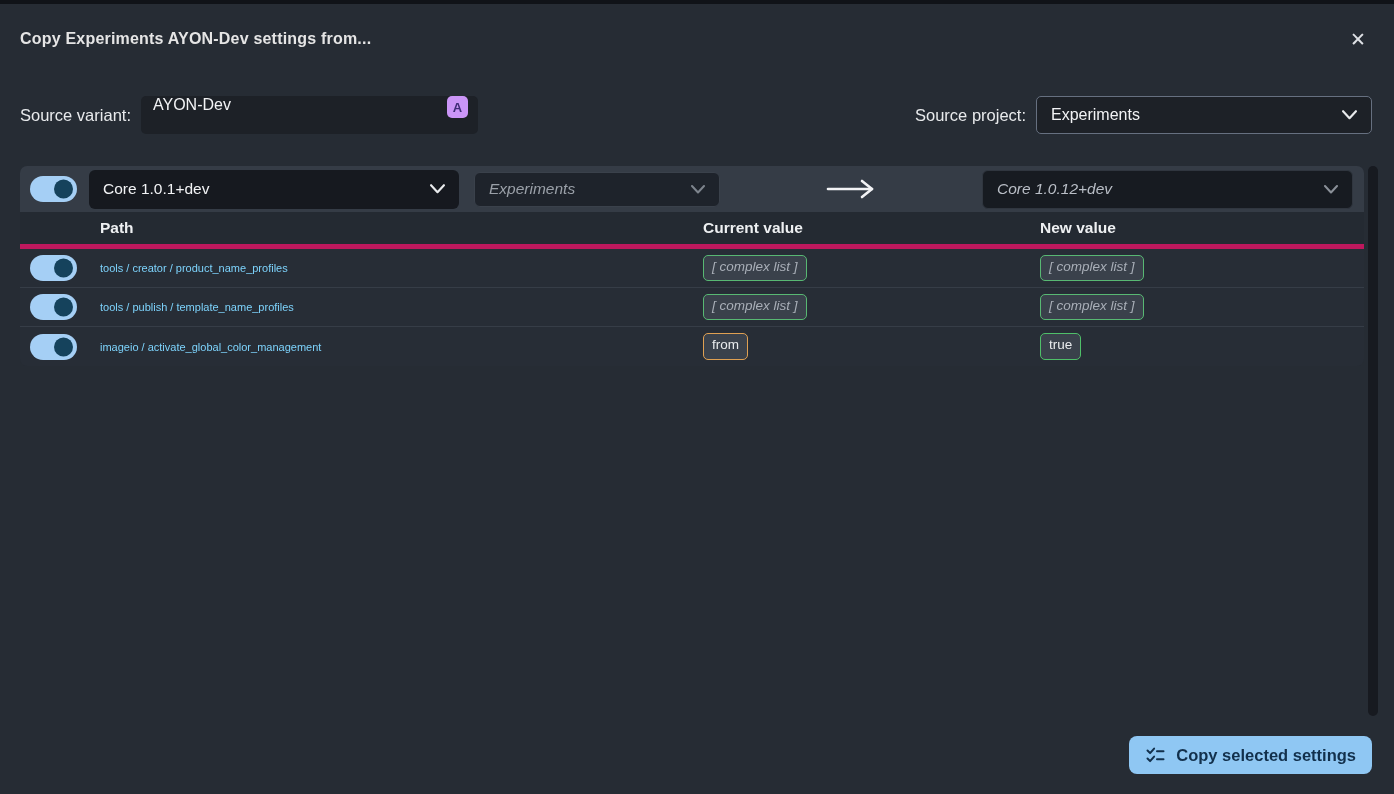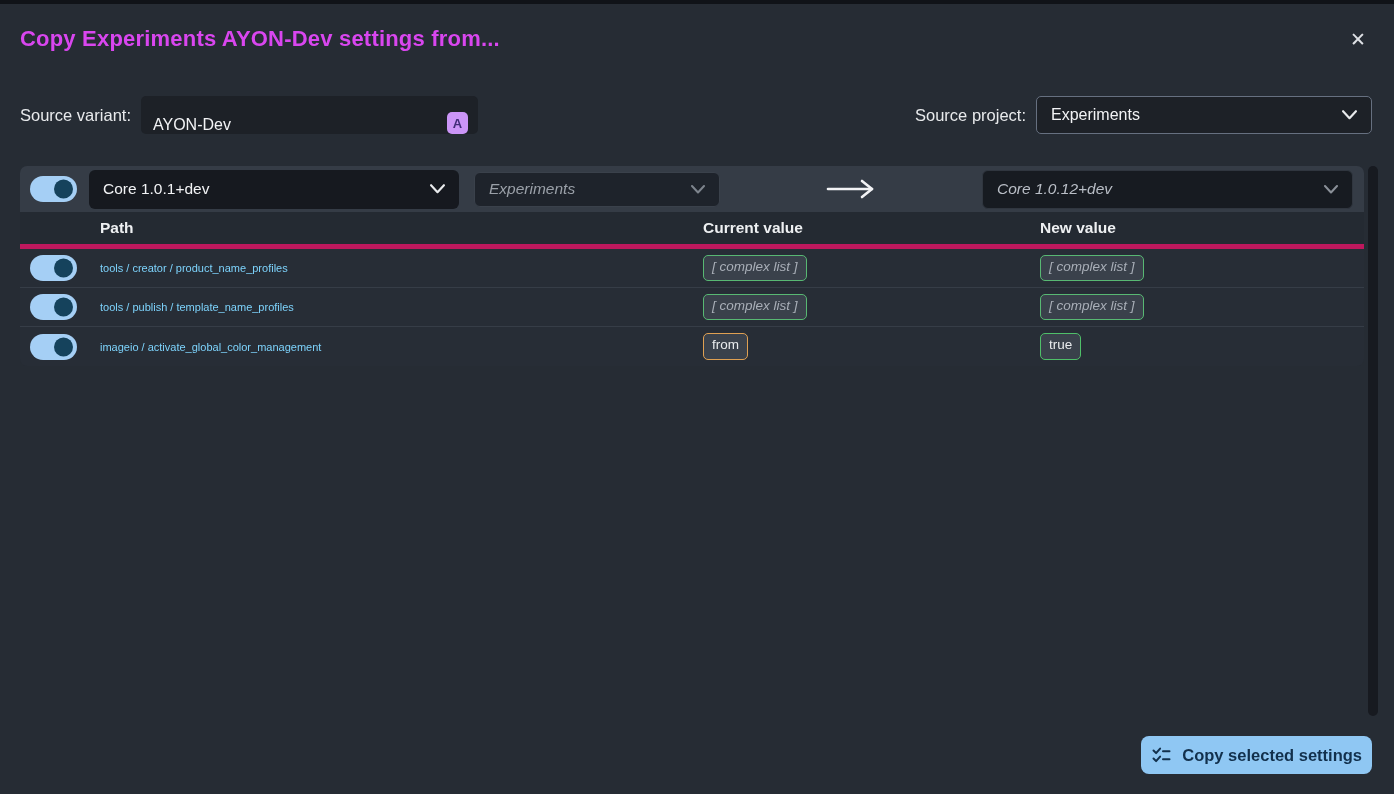--- a/index.html
+++ b/index.html
@@ -15,35 +15,35 @@
   }
   .dialog{
     position:absolute; top:4px; left:0; width:1394px; height:790px;
     background:#262c34;
   }
   
   .dialog-header{
     position:absolute; top:20px; left:20px; right:20px; height:30px;
     display:flex; justify-content:space-between; align-items:center;
   }
-  .dialog-title{ font-size:22px; font-weight:700; color:#d946ef; letter-spacing:.2px; }
+  .dialog-title{ font-size:16px; font-weight:700; color:#e5e5e5; letter-spacing:.2px; }
   .close-btn{
     background:none; border:none; color:#dfe2e6; font-size:19px; line-height:1;
     cursor:pointer; padding:4px 8px; font-family:inherit;
   }
   
   .source-row{
     position:absolute; top:92px; left:20px; right:22px; height:38px;
     display:flex; justify-content:space-between; align-items:center;
   }
   .src-group{ display:flex; align-items:center; gap:10px; }
   .src-label{ font-size:16.5px; color:#e8eaec; }
   .variant-input{
     width:337px; height:38px; background:#1d2127; border-radius:5px;
-    display:flex; align-items:flex-end; justify-content:space-between;
+    display:flex; align-items:flex-start; justify-content:space-between;
     padding:0 10px 0 12px; cursor:text;
   }
   .variant-input .val{ font-size:16px; color:#f2f3f5; }
   .variant-badge{
     width:21px; height:22px; border-radius:5px; background:#cb95f7;
     color:#3f2c77; font-size:13px; font-weight:700;
     display:flex; align-items:center; justify-content:center;
   }
   .project-select{
     width:336px; height:38px; background:#1d2127; border:1px solid #667080;
@@ -106,21 +106,21 @@
   
   .scroll-track{
     position:absolute; top:162px; right:16px; width:10px; height:550px;
     border-radius:5px; background:#171a20;
   }
   
   .copy-btn{
     position:absolute; right:22px; bottom:20px; height:38px;
     background:#8fc7f3; color:#12304c; border:none; border-radius:8px;
     font-family:inherit; font-size:16.5px; font-weight:600;
-    display:flex; align-items:center; gap:10px; padding:0 10px; cursor:pointer;
+    display:flex; align-items:center; gap:10px; padding:0 16px; cursor:pointer;
   }
   svg{ display:block; }
 </style>
 </head>
 <body>
 
 <div class="backdrop-strip"></div>
 
 <div class="dialog">
 

